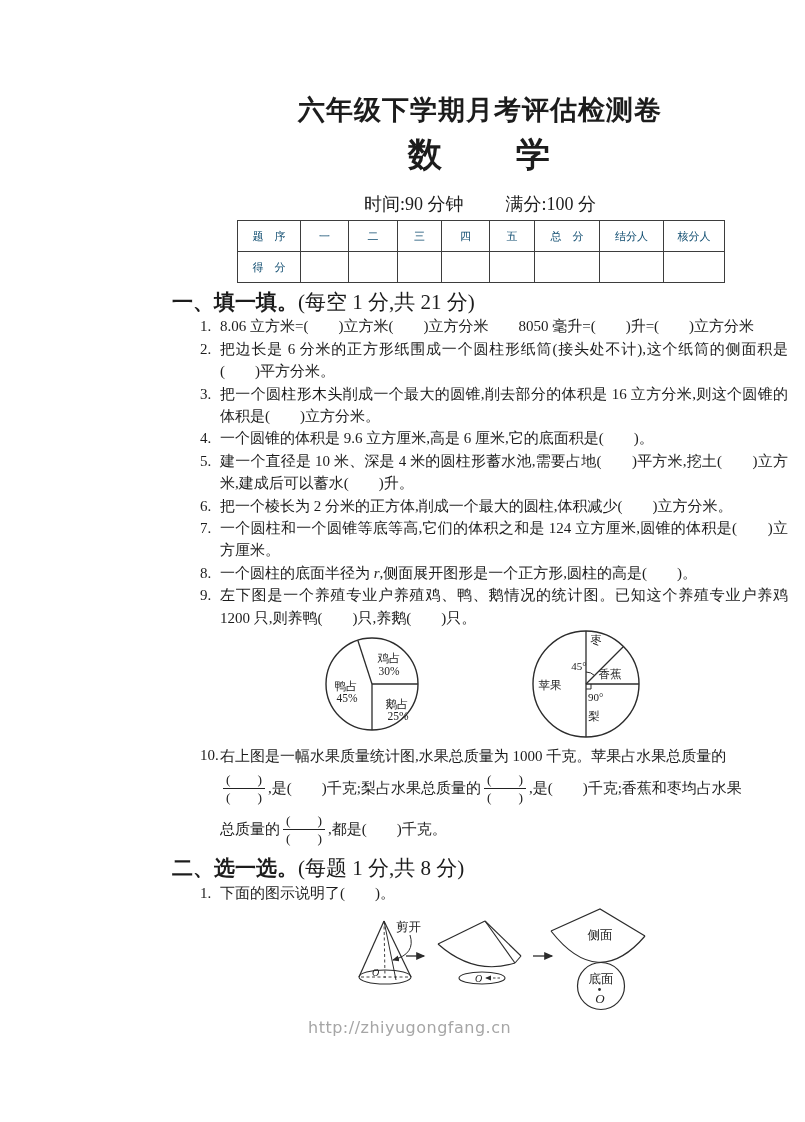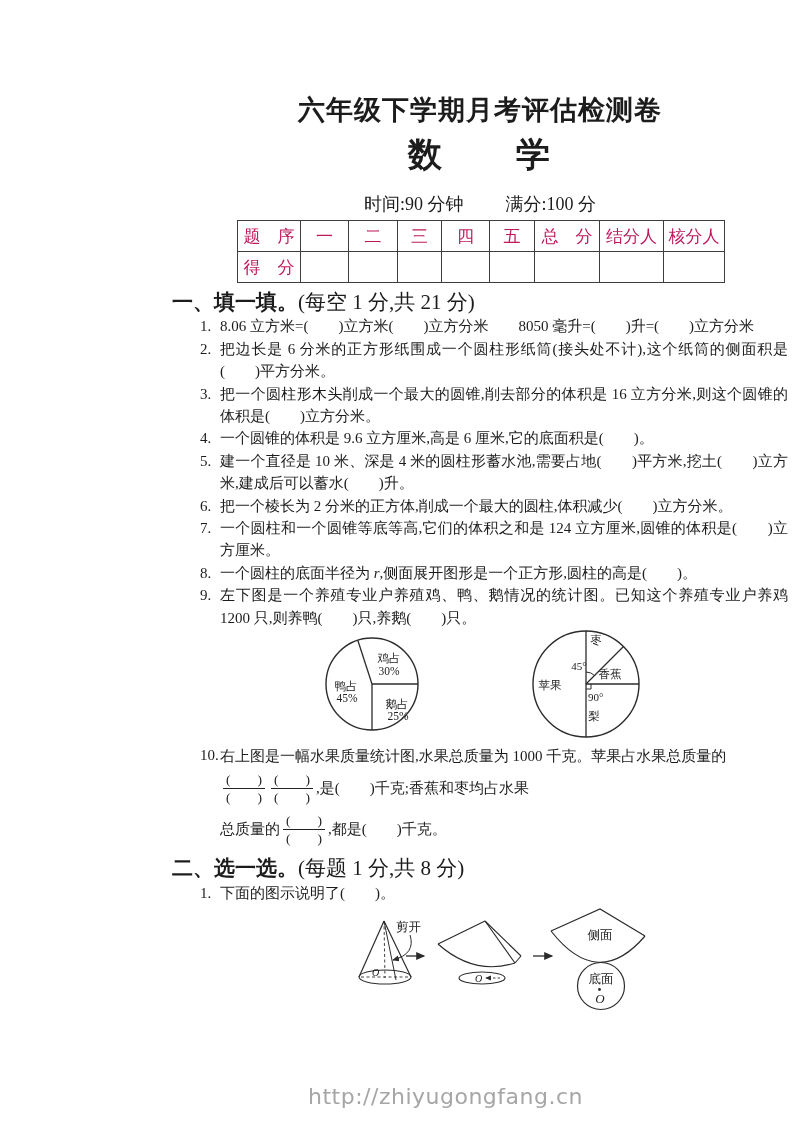--- a/index.html
+++ b/index.html
@@ -8,21 +8,21 @@
     font-family:"Liberation Serif","DejaVu Serif",serif;color:#1c1c1c;
   }
   
   .head{position:absolute;left:172px;top:92px;width:616px;text-align:center;}
   .exam-title{font-size:27px;font-weight:bold;letter-spacing:1px;margin:0;}
   .subject-title{font-size:34px;font-weight:bold;margin:4px 0 0 0;letter-spacing:2px;}
   .exam-meta{font-size:18px;margin-top:14px;}
   .exam-meta .gap{display:inline-block;width:42px;}
   
   table.score{position:absolute;left:237px;top:220px;border-collapse:collapse;table-layout:fixed;}
-  table.score td{border:1.6px solid #3d3d3d;height:30px;text-align:center;font-size:17px;color:#be185d;padding:0;}
+  table.score td{border:1.6px solid #3d3d3d;height:30px;text-align:center;font-size:11px;color:#0c4a6e;padding:0;}
   
   .bodytext{position:absolute;left:172px;top:291px;width:616px;font-size:15px;line-height:22.4px;}
   .sec-head{font-size:21px;margin:0 0 2px 0;}
   .sec-head b{font-weight:bold;}
   .item{display:flex;align-items:flex-start;}
   .item .num{flex:0 0 20px;padding-left:28px;box-sizing:content-box;}
   .item .body{flex:1;text-align:justify;}
   .item .num{white-space:nowrap;}
   
   .charts{position:relative;height:110px;margin:1px 0 4px 0;}
@@ -34,22 +34,22 @@
   .q10 .l1{height:24px;}
   .q10 .l2,.q10 .l3{height:41px;}
   .frac{display:inline-flex;flex-direction:column;align-items:center;line-height:15px;font-size:13.5px;margin:0 3px;}
   .frac .top{border-bottom:1.3px solid #222;padding:0 3px 1px 3px;}
   .frac .bot{padding-top:1px;}
   
   .sec2{margin-top:7px;}
   
   .diagram{margin-left:176px;margin-top:2px;}
   
-  .footer{position:absolute;left:308px;top:1084px;font-family:"DejaVu Sans","Liberation Sans",sans-serif;
-          font-size:22px;color:#a6a6a6;letter-spacing:0.5px;}
+  .footer{position:absolute;left:308px;top:1018px;font-family:"DejaVu Sans","Liberation Sans",sans-serif;
+          font-size:16px;color:#a6a6a6;letter-spacing:0.5px;}
 </style>
 </head>
 <body>
 
 <div class="sheet">
 
   <div class="head">
     <div class="exam-title">六年级下学期月考评估检测卷</div>
     <div class="subject-title">数　　学</div>
     <div class="exam-meta">
@@ -160,20 +160,21 @@
       <span class="num">10.</span>
       <span class="body">
         <span class="l l1">
             <span>右上图是一幅水果质量统计图,水果总质量为 1000 千克。苹果占水果总质量的</span>
           </span>
         <span class="l l2">
           <span class="frac">
               <span class="top">(　　)</span>
               <span class="bot">(　　)</span>
             </span>
+          <span>,是(　　)千克;梨占水果总质量的</span>
           <span class="frac">
               <span class="top">(　　)</span>
               <span class="bot">(　　)</span>
             </span>
           <span>,是(　　)千克;香蕉和枣均占水果</span>
         </span>
         <span class="l l3">
           <span>总质量的</span>
           <span class="frac">
               <span class="top">(　　)</span>

